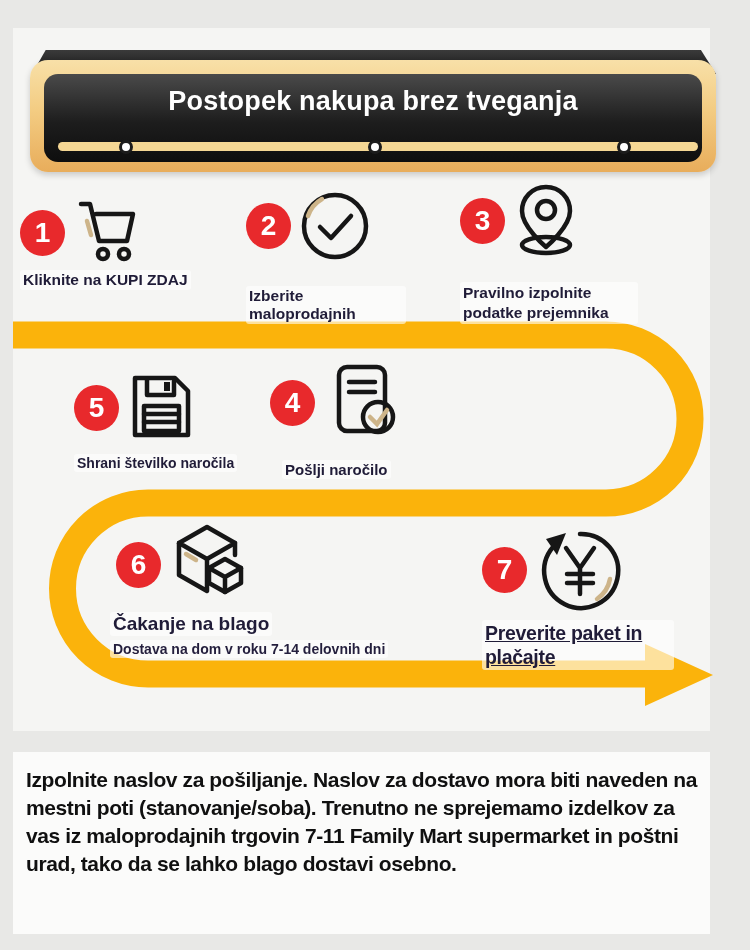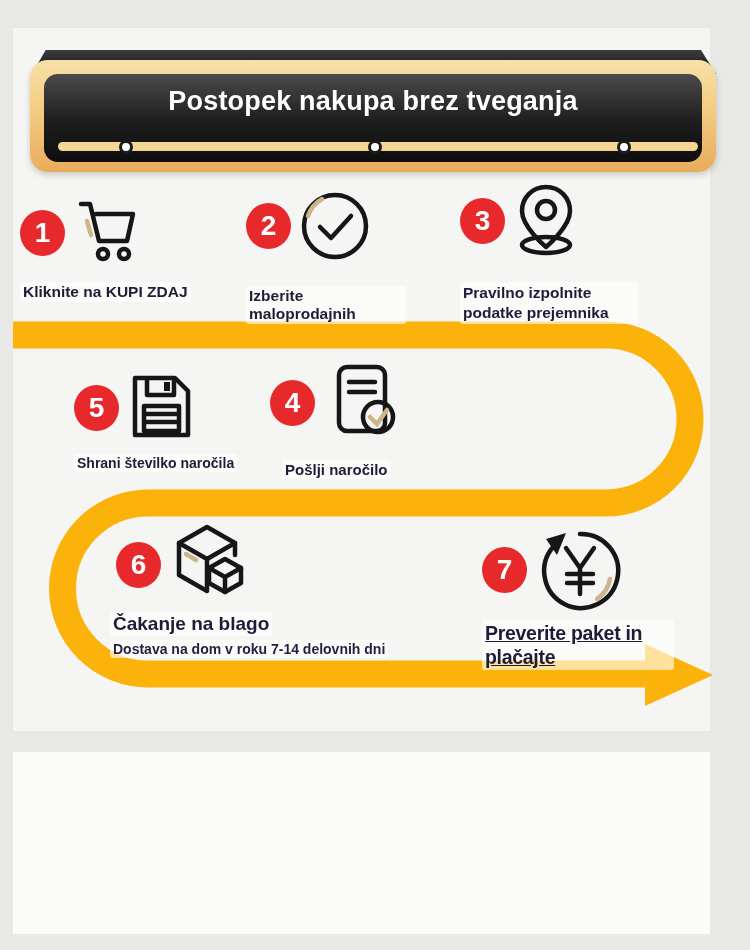--- a/index.html
+++ b/index.html
@@ -31,21 +31,21 @@
   .num{flex:0 0 auto;width:45px;height:46px;border-radius:50%;background:#e8292c;color:#ffffff;
     display:flex;align-items:center;justify-content:center;font-size:28px;font-weight:bold;}
   .icon{flex:0 0 auto;display:flex;align-items:center;justify-content:center;}
   .label{font-weight:bold;color:#201c38;background:rgba(255,255,255,0.6);border-radius:3px;
     display:inline-block;padding:1px 3px;}
   .sublabel{font-weight:bold;color:#241f3d;background:rgba(255,255,255,0.6);border-radius:3px;
     display:inline-block;padding:1px 3px;}
 
   .s1{left:20px;top:195px;width:210px;}
   .s1 .head{height:75px;}
-  .s1 .label{margin-top:12px;font-size:15.5px;}
+  .s1 .label{font-size:15.5px;}
   .s2{left:246px;top:186px;width:160px;}
   .s2 .head{height:80px;}
   .s2 .label{margin-top:20px;font-size:15.5px;}
   .s3{left:460px;top:180px;width:178px;}
   .s3 .head{height:82px;}
   .s3 .label{margin-top:20px;font-size:15.5px;line-height:20px;}
   .s4{left:270px;top:360px;width:180px;}
   .s4 .head{height:86px;}
   .s4 .label{margin-top:14px;font-size:15px;margin-left:12px;}
   .s5{left:74px;top:366px;width:210px;}
@@ -190,14 +190,15 @@
           <path class="ic" d="M20 25 A 37 37 0 1 0 47 12"></path>
           <polygon points="13,17 33,11 24,33" fill="#161616"></polygon>
           <path class="ic-tan" d="M77 57 A 31 31 0 0 1 64 77"></path>
           <path class="ic" d="M33 26 L47 46 L61 26 M47 46 V72 M34 52 H60 M34 61 H60"></path>
         </svg>
       </div>
     </div>
     <div class="label">Preverite paket in plačajte</div>
   </div>
 
+  <div class="footer-text">Izpolnite naslov za pošiljanje. Naslov za dostavo mora biti naveden na mestni poti (stanovanje/soba). Trenutno ne sprejemamo izdelkov za vas iz maloprodajnih trgovin 7-11 Family Mart supermarket in poštni urad, tako da se lahko blago dostavi osebno.</div>
 
 </div>
 
 </body></html>

